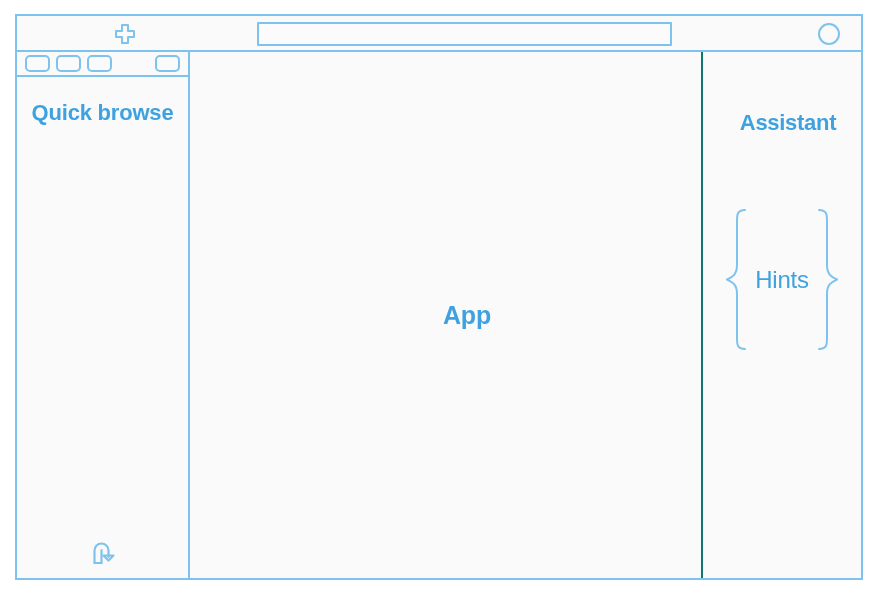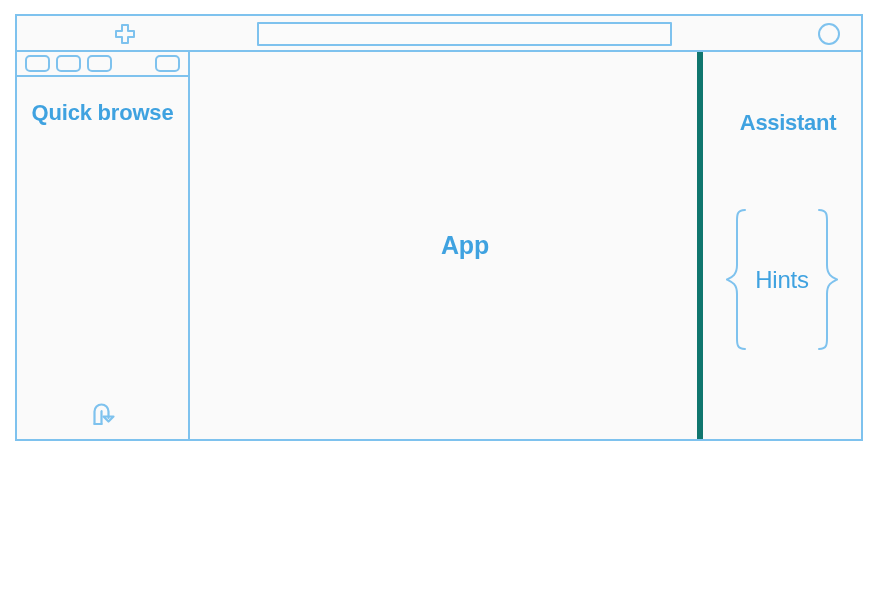--- a/index.html
+++ b/index.html
@@ -14,21 +14,21 @@
     font-family: "Liberation Sans", sans-serif;
     -webkit-font-smoothing: antialiased;
   }
 
   
   .wireframe {
     position: absolute;
     left: 15px;
     top: 14px;
     width: 848px;
-    height: 427px;
+    height: 566px;
     box-sizing: border-box;
     border: 2px solid #7EC2EE;
     background: #FAFAFA;
   }
 
   
   .top-bar {
     position: absolute;
     left: 0;
     top: 0;
@@ -89,21 +89,21 @@
     box-sizing: border-box;
     border-right: 2px solid #7EC2EE;
     display: flex;
     flex-direction: column;
   }
 
   .col-main {
     position: relative;
     flex: 1 1 auto;
     box-sizing: border-box;
-    border-right: 6px solid #0f766e;
+    border-right: 2px solid #0f766e;
     display: flex;
     align-items: center;
     justify-content: center;
     margin-left: 43px;
   }
 
   .col-assistant {
     position: relative;
     width: 158px;
     flex: 0 0 158px;

